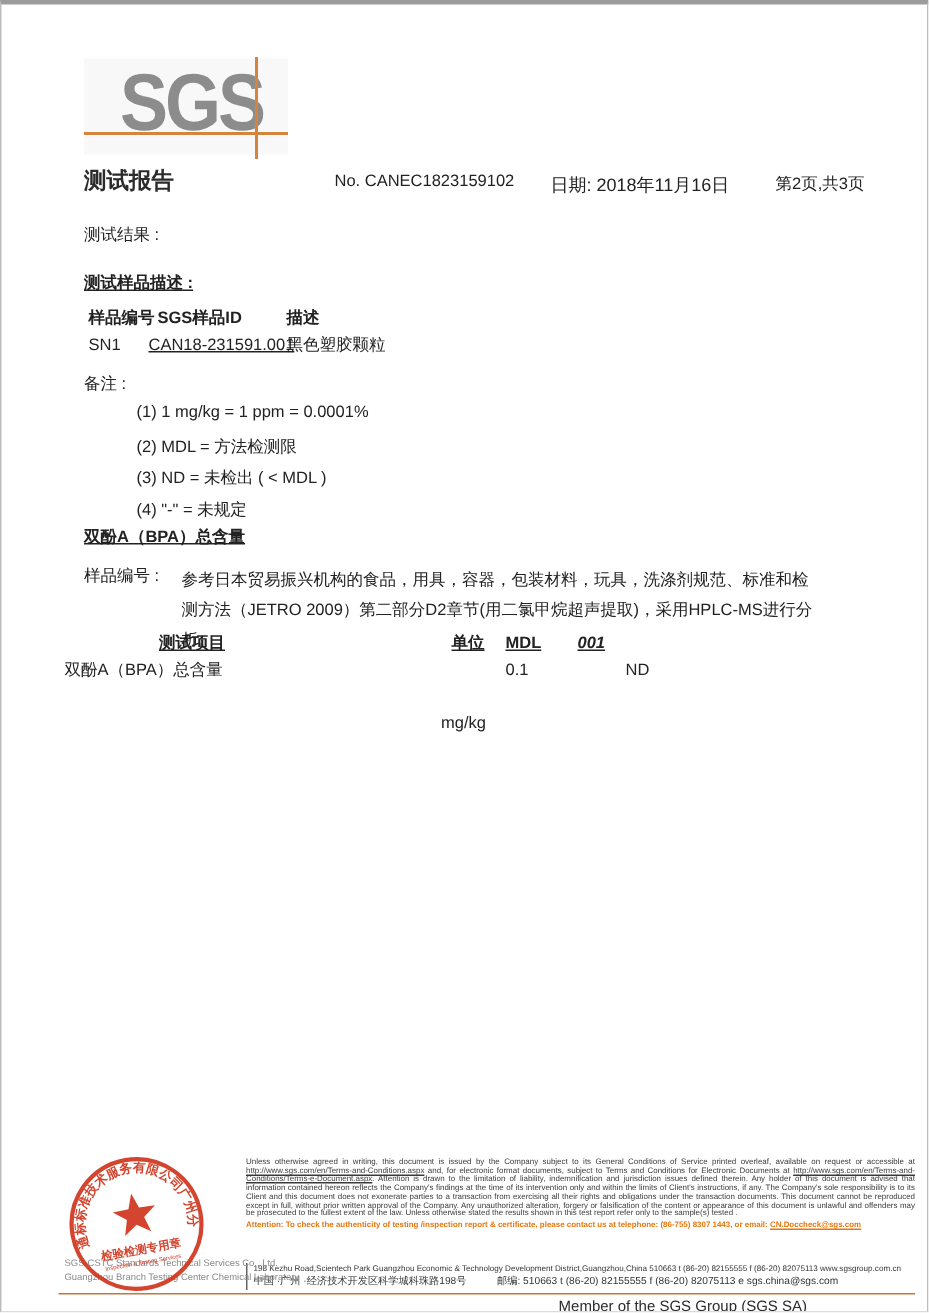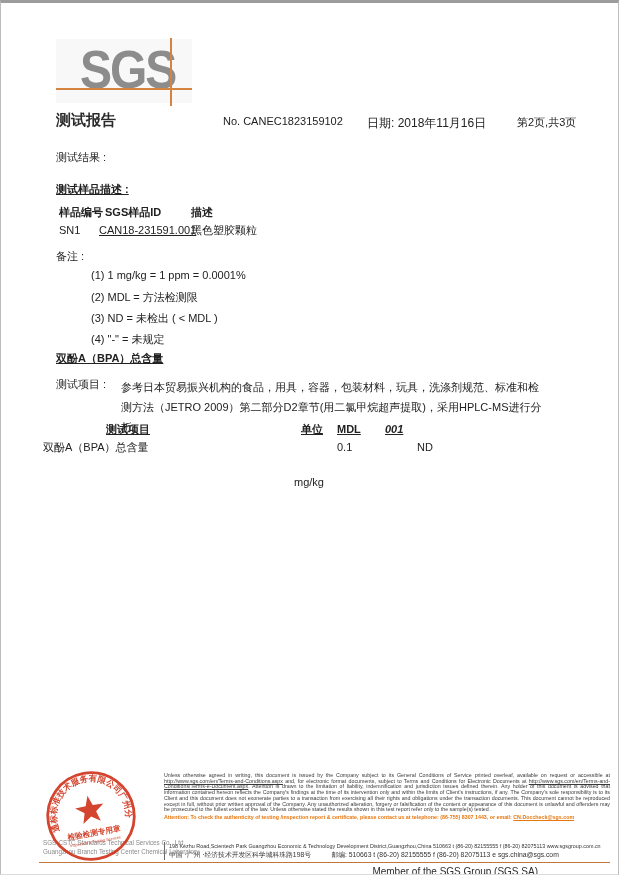--- a/index.html
+++ b/index.html
@@ -87,21 +87,21 @@
 
   <div class="abs txt11 remarks-label">备注 :</div>
   <div class="abs remarks">
     <div>(1) 1 mg/kg = 1 ppm = 0.0001%</div>
     <div>(2) MDL = 方法检测限</div>
     <div>(3) ND = 未检出 ( &lt; MDL )</div>
     <div>(4) "-" = 未规定</div>
   </div>
 
   <div class="abs txt11 bold ul bpa-heading">双酚A（BPA）总含量</div>
-  <div class="abs txt11 method-label">测试项目 :</div>
+  <div class="abs txt11 method-label">样品编号 :</div>
   <div class="abs method-text">参考日本贸易振兴机构的食品，用具，容器，包装材料，玩具，洗涤剂规范、标准和检测方法（JETRO 2009）第二部分D2章节(用二氯甲烷超声提取)，采用HPLC-MS进行分析。</div>
 
   <div class="abs txt11 bold ul t-h0">测试项目</div>
   <div class="abs txt11 bold ul ctr t-h1">单位</div>
   <div class="abs txt11 bold ul ctr t-h2">MDL</div>
   <div class="abs txt11 bold ul it ctr t-h3">001</div>
   <div class="abs txt11 t-r0">双酚A（BPA）总含量</div>
   <div class="abs txt11 ctr t-r1">mg/kg</div>
   <div class="abs txt11 ctr t-r2">0.1</div>
   <div class="abs txt11 ctr t-r3">ND</div>

